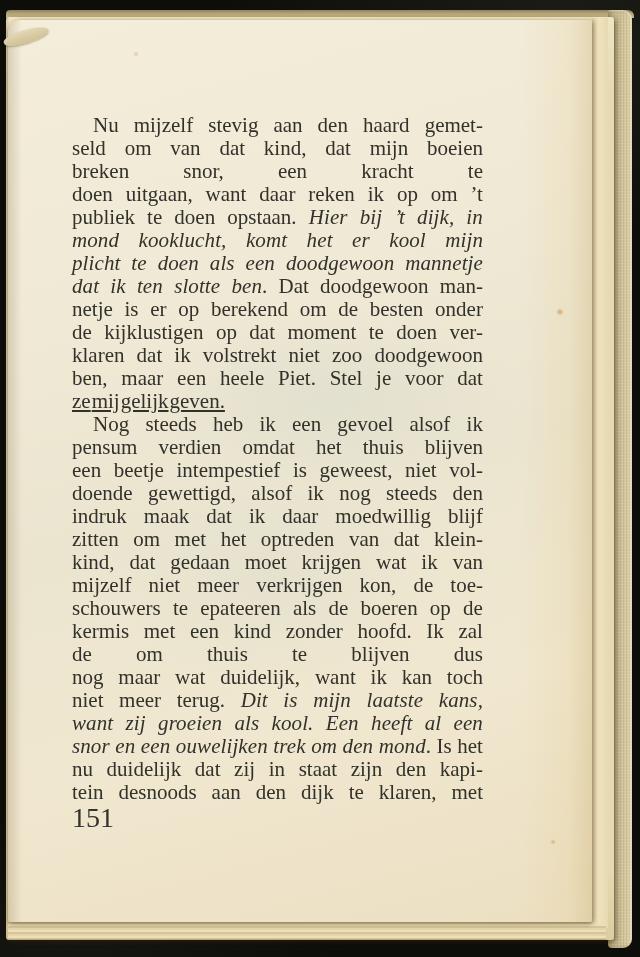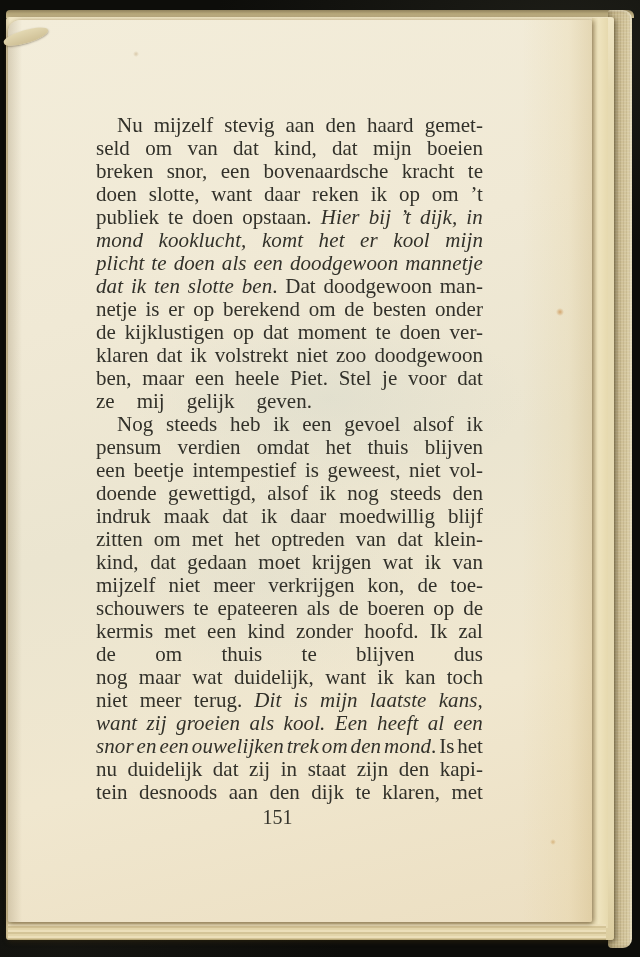--- a/index.html
+++ b/index.html
@@ -69,28 +69,28 @@
     border-radius:45% 55% 50% 50%;
     transform:rotate(-17deg);
     box-shadow:0 1px 2px rgba(60,45,20,.4);
   }
   
   .text-block{
     position:absolute;left:64px;top:94px;width:411px;height:690px;
     font-size:21px;line-height:23px;color:#32312a;
     text-rendering:optimizeLegibility;
   }
-  .line{display:flex;justify-content:space-between;height:23px;margin-left:24px;}
-  .line.end{justify-content:flex-start;gap:22px;}
+  .line{display:flex;justify-content:space-between;height:23px;}
+  .line.end{justify-content:flex-start;gap:1px;text-decoration:underline;}
   .line.ind{padding-left:21px;}
   .w{white-space:pre;}
   .w i{letter-spacing:.1px;}
   .page-number{
     position:absolute;left:64px;top:786px;width:411px;
-    text-align:center;font-size:20px;line-height:23px;color:#35342c;
+    text-align:left;font-size:28px;line-height:23px;color:#35342c;
   }
 </style>
 </head>
 <body>
 
 <div class="scene">
   <div class="cover-top"></div>
   <div class="cover-right"></div>
   <div class="page-stack"></div>
   <div class="page-edge-right"></div>
@@ -114,27 +114,26 @@
           <span class="w">dat</span>
           <span class="w">kind,</span>
           <span class="w">dat</span>
           <span class="w">mijn</span>
           <span class="w">boeien</span>
         </div>
         <div class="line">
           <span class="w">breken</span>
           <span class="w">snor,</span>
           <span class="w">een</span>
-          <span class="w">bovenaardsche</span>
           <span class="w">kracht</span>
           <span class="w">te</span>
         </div>
         <div class="line">
           <span class="w">doen</span>
-          <span class="w">slotte,</span>
+          <span class="w">uitgaan,</span>
           <span class="w">want</span>
           <span class="w">daar</span>
           <span class="w">reken</span>
           <span class="w">ik</span>
           <span class="w">op</span>
           <span class="w">om</span>
           <span class="w">’t</span>
         </div>
         <div class="line">
           <span class="w">publiek</span>

